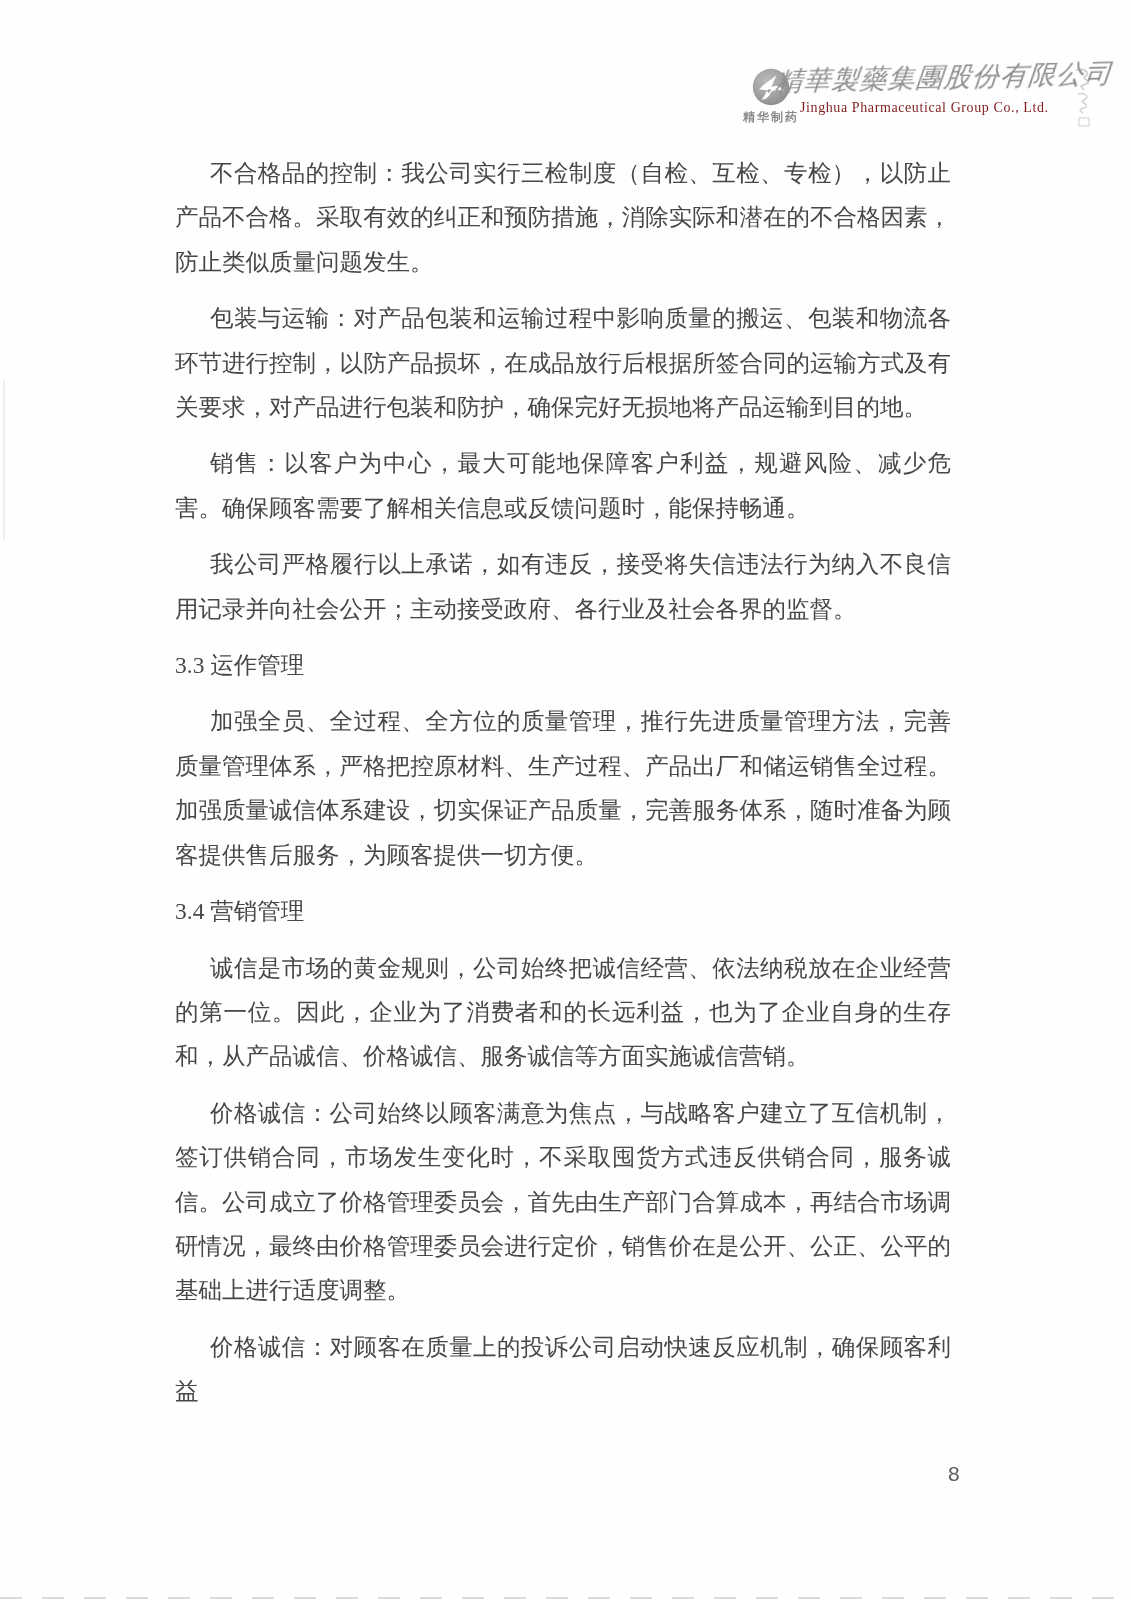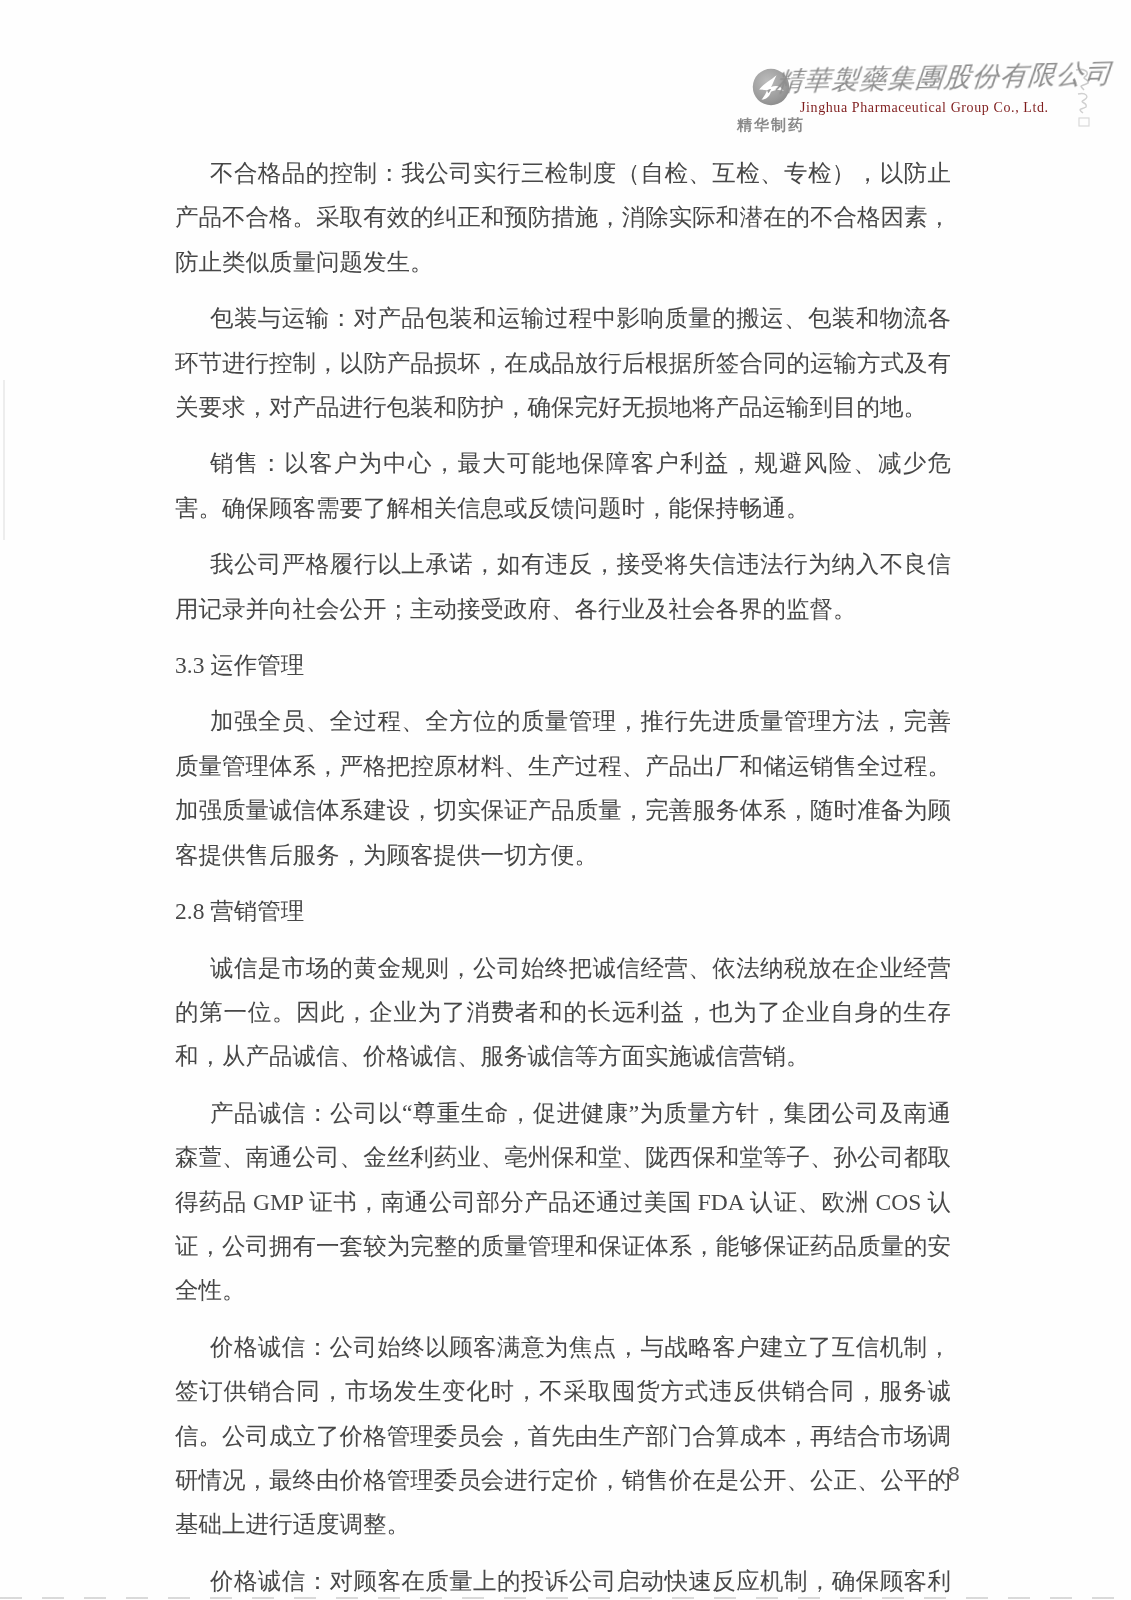--- a/index.html
+++ b/index.html
@@ -23,22 +23,22 @@
   .scan-edge-left {
     position: absolute; left: 3px; top: 380px; width: 2px; height: 160px;
     background: #ededed;
   }
 
   
   .header { position: absolute; top: 58px; left: 716px; width: 400px; height: 80px; }
   .logo-wrap { position: absolute; left: 20px; top: 10px; width: 70px; text-align: center; }
   .logo-circle { display: block; margin: 0 auto; }
   .logo-caption {
-    display: block; margin-top: 10px;
-    font-size: 15px; font-weight: bold; color: #8a8a8a; letter-spacing: 2px;
+    display: block; margin-top: 3px;
+    font-size: 12px; font-weight: bold; color: #8a8a8a; letter-spacing: 2px;
     font-family: "Liberation Serif", "DejaVu Serif", serif;
     white-space: nowrap;
   }
   .company-cn {
     position: absolute; left: 60px; top: 2px; width: 300px;
     font-size: 27px; color: #8e8e8e;
     font-style: italic; letter-spacing: 1px;
     transform: skewX(-7deg) rotate(-1.4deg);
     white-space: nowrap;
     filter: blur(0.3px);
@@ -98,23 +98,22 @@
     </svg>
   </div>
 
   <div class="body-text">
     <p class="para">不合格品的控制：我公司实行三检制度（自检、互检、专检），以防止产品不合格。采取有效的纠正和预防措施，消除实际和潜在的不合格因素，防止类似质量问题发生。</p>
     <p class="para">包装与运输：对产品包装和运输过程中影响质量的搬运、包装和物流各环节进行控制，以防产品损坏，在成品放行后根据所签合同的运输方式及有关要求，对产品进行包装和防护，确保完好无损地将产品运输到目的地。</p>
     <p class="para">销售：以客户为中心，最大可能地保障客户利益，规避风险、减少危害。确保顾客需要了解相关信息或反馈问题时，能保持畅通。</p>
     <p class="para">我公司严格履行以上承诺，如有违反，接受将失信违法行为纳入不良信用记录并向社会公开；主动接受政府、各行业及社会各界的监督。</p>
     <p class="heading">3.3 运作管理</p>
     <p class="para">加强全员、全过程、全方位的质量管理，推行先进质量管理方法，完善质量管理体系，严格把控原材料、生产过程、产品出厂和储运销售全过程。加强质量诚信体系建设，切实保证产品质量，完善服务体系，随时准备为顾客提供售后服务，为顾客提供一切方便。</p>
-    <p class="heading">2.8 营销管理</p>
+    <p class="heading">3.4 营销管理</p>
     <p class="para">诚信是市场的黄金规则，公司始终把诚信经营、依法纳税放在企业经营的第一位。因此，企业为了消费者和的长远利益，也为了企业自身的生存和，从产品诚信、价格诚信、服务诚信等方面实施诚信营销。</p>
-    <p class="para">产品诚信：公司以“尊重生命，促进健康”为质量方针，集团公司及南通森萱、南通公司、金丝利药业、亳州保和堂、陇西保和堂等子、孙公司都取得药品 GMP 证书，南通公司部分产品还通过美国 FDA 认证、欧洲 COS 认证，公司拥有一套较为完整的质量管理和保证体系，能够保证药品质量的安全性。</p>
     <p class="para">价格诚信：公司始终以顾客满意为焦点，与战略客户建立了互信机制，签订供销合同，市场发生变化时，不采取囤货方式违反供销合同，服务诚信。公司成立了价格管理委员会，首先由生产部门合算成本，再结合市场调研情况，最终由价格管理委员会进行定价，销售价在是公开、公正、公平的基础上进行适度调整。</p>
     <p class="para">价格诚信：对顾客在质量上的投诉公司启动快速反应机制，确保顾客利益</p>
   </div>
 
   <div class="page-number">8</div>
 
   <div class="scan-edge-left"></div>
   <div class="scan-edge-bottom"></div>
 </div>
 

